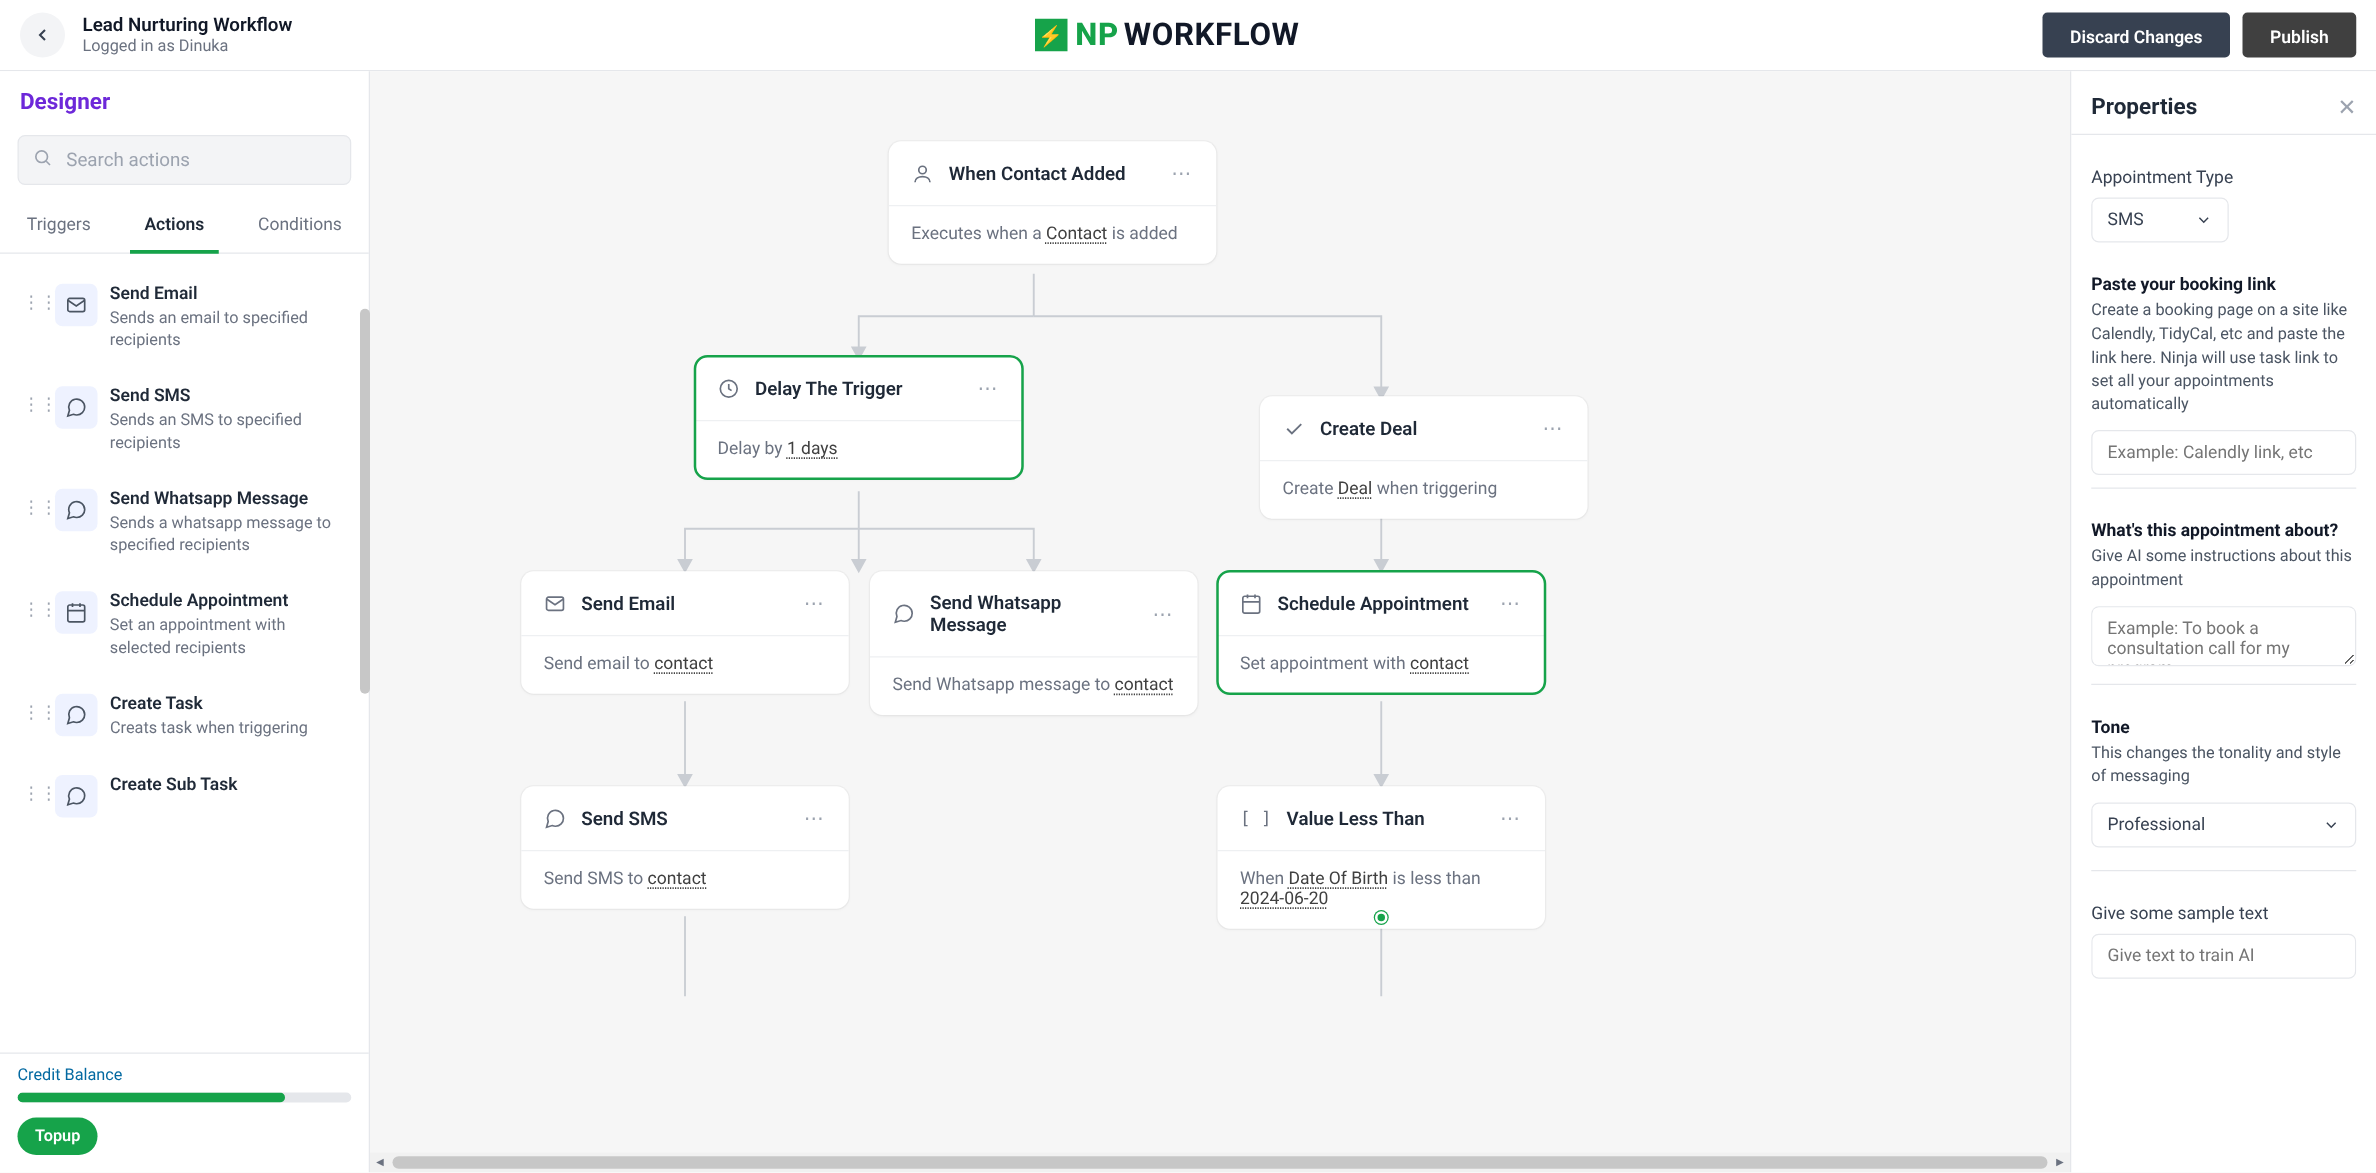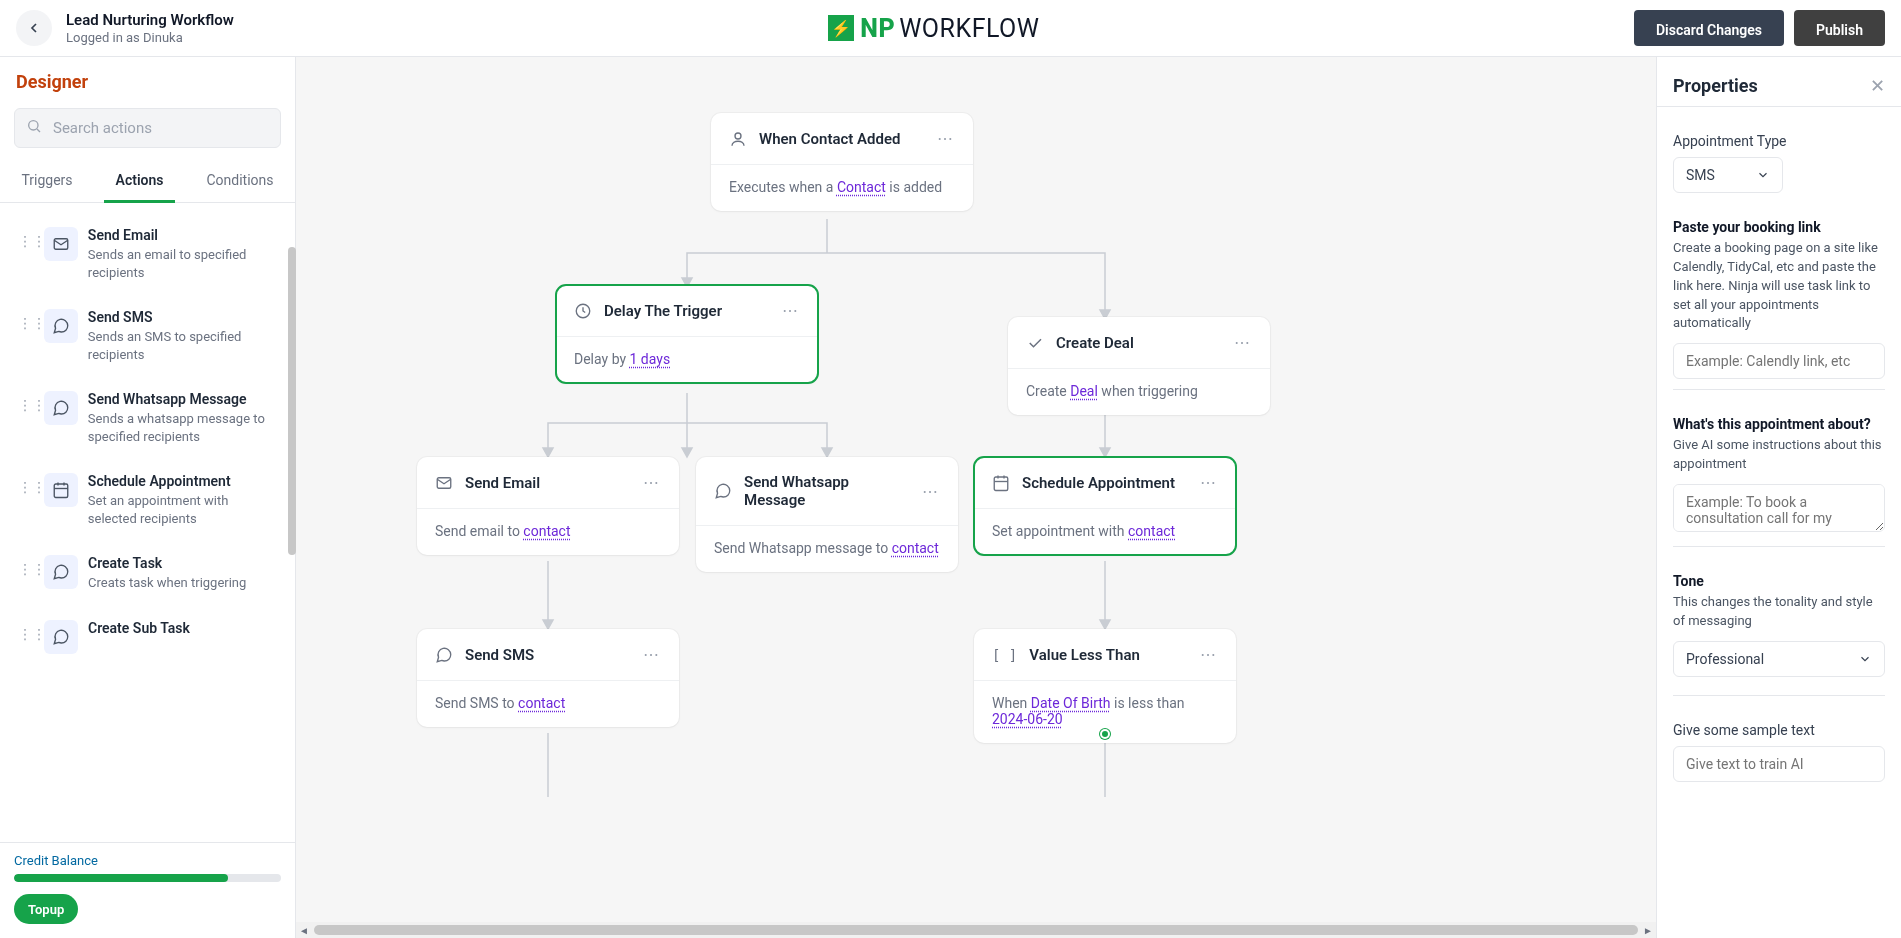--- a/index.html
+++ b/index.html
@@ -7,30 +7,30 @@
 
 
 .topbar { height: 57px; border-bottom: 1px solid #e5e7eb; display: flex; align-items: center; padding: 0 16px; justify-content: space-between; }
 .topbar-left { display: flex; align-items: center; gap: 14px; }
 .back-btn { width: 36px; height: 36px; border-radius: 50%; background: #f3f4f6; display: flex; align-items: center; justify-content: center; cursor: pointer; font-size: 18px; color: #374151; border: none; }
 .page-meta .title { font-size: 15px; font-weight: 600; color: #111827; }
 .page-meta .sub { font-size: 13px; color: #6b7280; margin-top: 1px; }
 .brand { display: flex; align-items: center; font-size: 25px; font-weight: 800; letter-spacing: .5px; }
 .brand .bolt { width: 26px; height: 26px; background: #16a34a; color: #fff; display: inline-flex; align-items: center; justify-content: center; font-size: 16px; margin-right: 6px; }
 .brand .np { color: #16a34a; }
-.brand .wf { color: #111827; font-weight: 400; margin-left: 4px; }
+.brand .wf { color: #111827; font-weight: 700; margin-left: 4px; }
 .topbar-right { display: flex; gap: 10px; }
 .btn { height: 36px; padding: 12px 22px; border-radius: 4px; font-size: 14px; font-weight: 600; border: none; cursor: pointer; }
 .btn-dark { background: #374151; color: #fff; }
 .btn-green { background: #404040; color: #fff; }
 
 
 .sidebar { position: absolute; top: 57px; left: 0; width: 296px; bottom: 0; background: #fff; border-right: 1px solid #e5e7eb; display: flex; flex-direction: column; }
 .sidebar-head { padding: 14px 16px 10px; }
-.sidebar-title { font-size: 18px; font-weight: 700; color: #c2410c; }
+.sidebar-title { font-size: 18px; font-weight: 700; color: #6d28d9; }
 .search-wrap { margin: 6px 14px 0; position: relative; }
 .search-input { width: 100%; height: 40px; background: #f3f4f6; border: 1px solid #e5e7eb; border-radius: 6px; padding: 0 12px 0 38px; font-size: 15px; color: #374151; }
 .search-input::placeholder { color: #9ca3af; }
 .search-icon { position: absolute; top: 50%; left: 12px; transform: translateY(-50%); color: #9ca3af; font-size: 16px; }
 .tabs { display: flex; justify-content: space-around; margin-top: 14px; border-bottom: 1px solid #e5e7eb; }
 .tab { padding: 10px 12px 12px; font-size: 14px; color: #6b7280; cursor: pointer; }
 .tab.active { color: #1f2937; font-weight: 600; border-bottom: 3px solid #16a34a; margin-bottom: -1px; }
 .action-list { flex: 1; overflow-y: auto; padding: 10px 6px 10px 6px; }
 .action-item { display: flex; gap: 10px; padding: 14px 12px; cursor: grab; }
 .drag-handle { color: #9ca3af; font-size: 14px; padding-top: 6px; width: 16px; }
@@ -52,21 +52,21 @@
 .svg-wires { position: absolute; top: 0; left: 0; width: 100%; height: 100%; pointer-events: none; }
 .svg-wires path, .svg-wires line { stroke: #c9cdd3; stroke-width: 1.5; fill: none; }
 .svg-wires .arrow { fill: #c9cdd3; }
 .node { position: absolute; width: 262px; background: #fff; border-radius: 10px; box-shadow: 0 1px 3px rgba(0,0,0,0.04), 0 0 0 1px rgba(0,0,0,0.03); }
 .node.selected { outline: 2px solid #16a34a; outline-offset: -1px; }
 .node-head { padding: 16px 18px; display: flex; align-items: center; gap: 12px; }
 .node-icon { color: #6b7280; display: inline-flex; }
 .node-title { font-size: 15px; font-weight: 600; color: #1f2937; flex: 1; }
 .node-menu { color: #9ca3af; cursor: pointer; letter-spacing: 2px; font-size: 16px; }
 .node-body { border-top: 1px solid #eef0f2; padding: 14px 18px 16px; font-size: 14px; color: #6b7280; }
-.node-body .u { text-decoration: underline dotted; text-underline-offset: 3px; color: #6d28d9; }
+.node-body .u { text-decoration: underline dotted; text-underline-offset: 3px; color: #404040; }
 
 
 .props { position: absolute; top: 57px; right: 0; width: 245px; bottom: 0; background: #fff; border-left: 1px solid #e5e7eb; padding: 18px 16px; overflow-y: auto; }
 .props-head { display: flex; justify-content: space-between; align-items: flex-start; margin-bottom: 6px; }
 .props-title { font-size: 18px; font-weight: 700; color: #1f2937; }
 .props-close { color: #9ca3af; font-size: 18px; cursor: pointer; }
 .props-divider { height: 1px; background: #e5e7eb; margin: 10px -16px 26px; }
 .field { margin-bottom: 26px; }
 .field-label { font-size: 14px; color: #374151; margin-bottom: 8px; }
 .field-help { font-size: 13px; color: #4b5563; line-height: 1.45; margin-bottom: 10px; }

